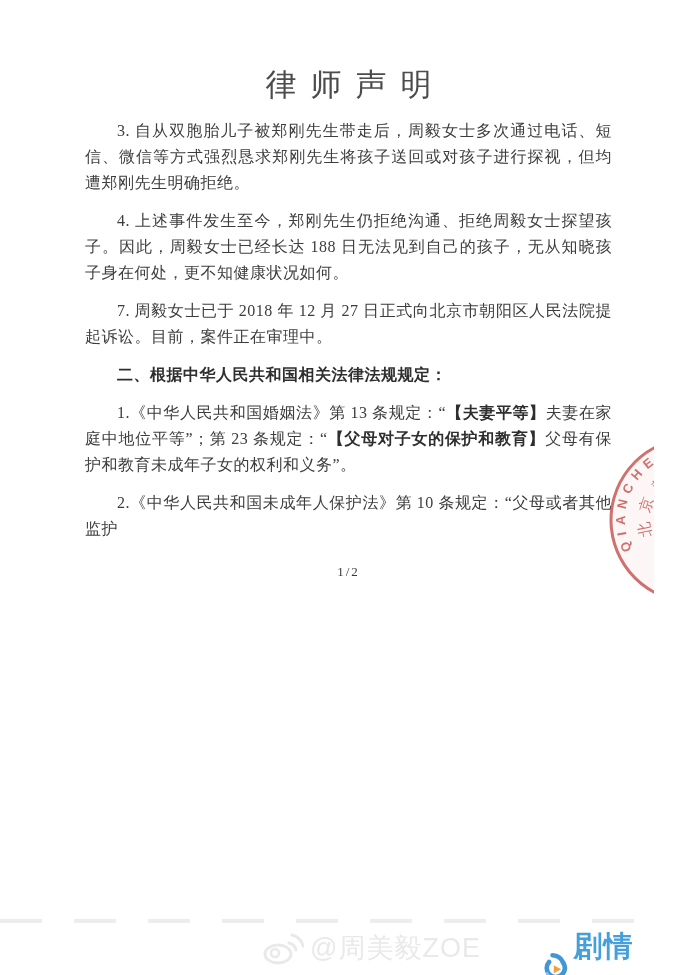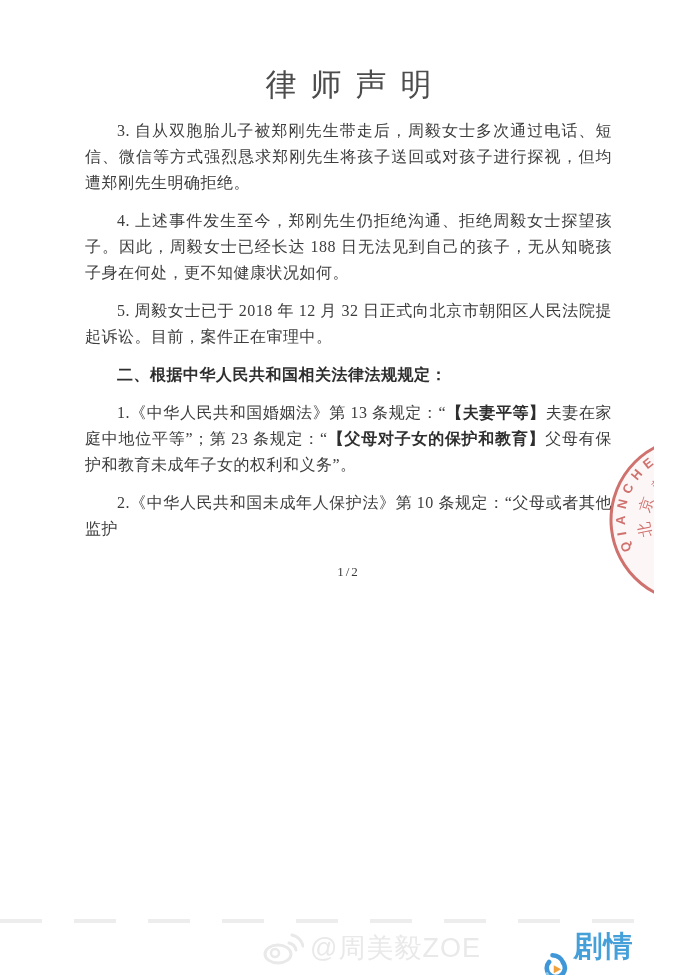--- a/index.html
+++ b/index.html
@@ -53,21 +53,21 @@
 
 <div class="page">
 
   <div class="doc">
     <div class="doc-title">律师声明</div>
 
 
 
     <p class="para"><span>3. 自从双胞胎儿子被郑刚先生带走后，周毅女士多次通过电话、短信、微信等方式强烈恳求郑刚先生将孩子送回或对孩子进行探视，但均遭郑刚先生明确拒绝。</span></p>
     <p class="para"><span>4. 上述事件发生至今，郑刚先生仍拒绝沟通、拒绝周毅女士探望孩子。因此，周毅女士已经长达 188 日无法见到自己的孩子，无从知晓孩子身在何处，更不知健康状况如何。</span></p>
-    <p class="para"><span>5. 周毅女士已于 2018 年 12 月 32 日正式向北京市朝阳区人民法院提起诉讼。目前，案件正在审理中。</span></p>
+    <p class="para"><span>7. 周毅女士已于 2018 年 12 月 27 日正式向北京市朝阳区人民法院提起诉讼。目前，案件正在审理中。</span></p>
 
     <p class="para heading"><span class="seg-b">二、根据中华人民共和国相关法律法规规定：</span></p>
 
     <p class="para"><span>1.《中华人民共和国婚姻法》第 13 条规定：“</span><span class="seg-b">【夫妻平等】</span><span>夫妻在家庭中地位平等”；第 23 条规定：“</span><span class="seg-b">【父母对子女的保护和教育】</span><span>父母有保护和教育未成年子女的权利和义务”。</span></p>
     <p class="para"><span>2.《中华人民共和国未成年人保护法》第 10 条规定：“父母或者其他监护</span></p>
 
     <p class="para page-indicator">1/2</p>
   </div>
 
   <svg class="seal" viewBox="0 0 200 200">

